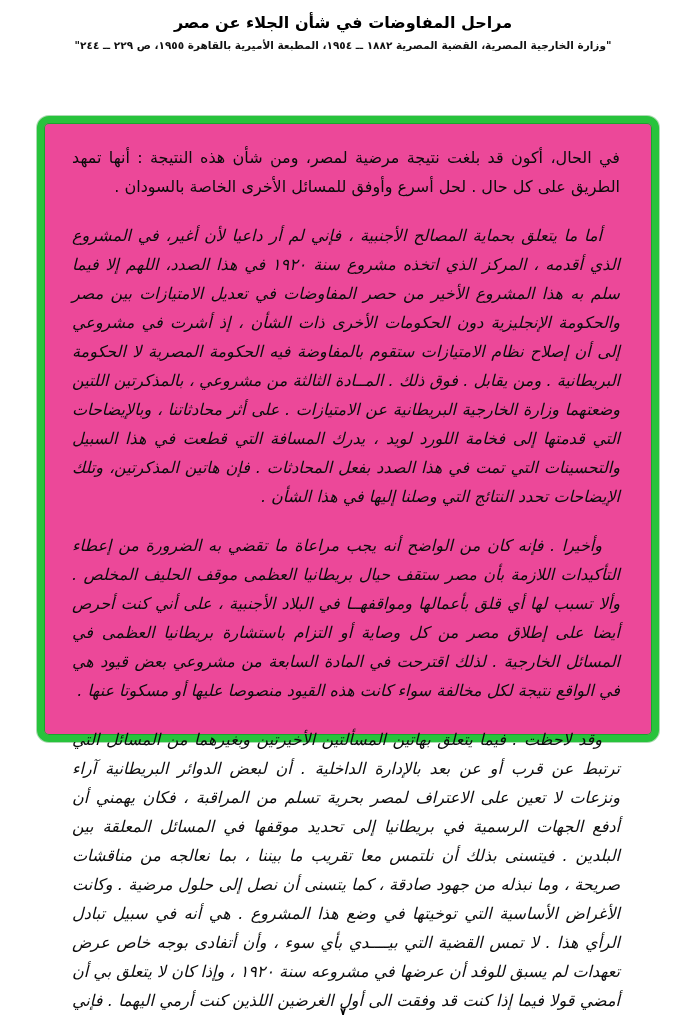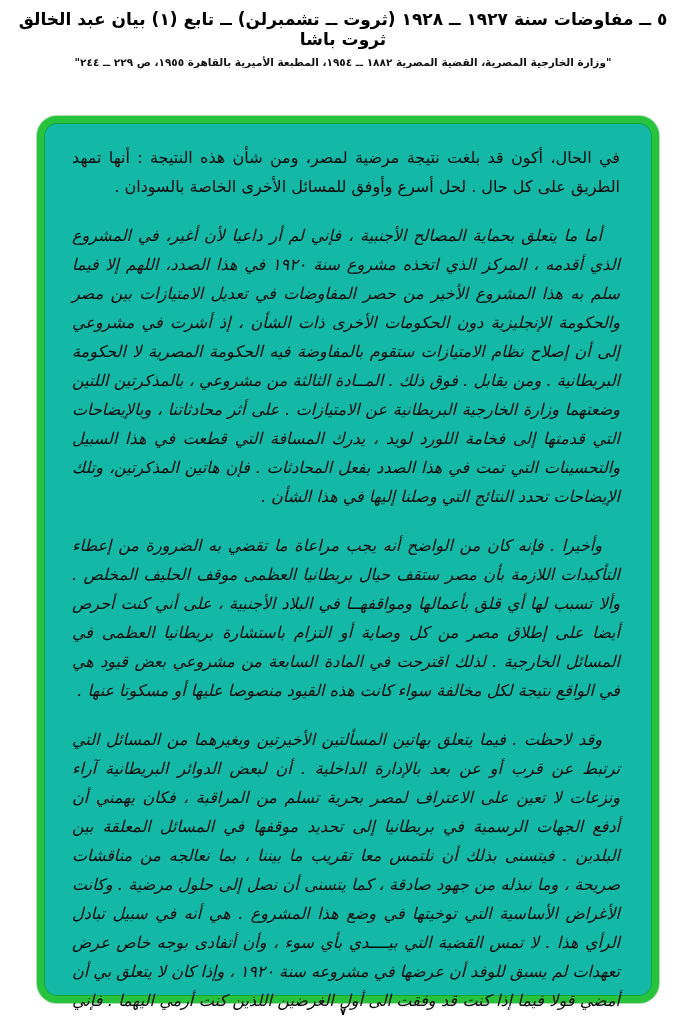--- a/index.html
+++ b/index.html
@@ -7,42 +7,42 @@
     width:686px;height:1019px;background:#ffffff;
     font-family:"DejaVu Sans", sans-serif;
     -webkit-font-smoothing:antialiased;
   }
   .page{position:relative;width:686px;height:1019px;background:#fff;overflow:hidden;direction:rtl;}
   .header{position:absolute;top:0;left:0;right:0;text-align:center;color:#000;}
   .title-main{margin-top:13px;font-size:16px;font-weight:bold;letter-spacing:0;}
   .title-sub{margin-top:9px;font-size:17px;font-weight:bold;}
   .citation{margin-top:7px;font-size:10.5px;font-weight:bold;color:#111;}
   .frame{
-    position:absolute;left:37px;top:116px;width:622px;height:887px;
-    box-sizing:border-box;border:7px solid #28c33c;border-radius:20px;
+    position:absolute;left:37px;top:116px;width:622px;height:626px;
+    box-sizing:border-box;border:7px solid #28c33c;border-radius:12px;
     box-shadow:0 0 0 1px #19a52e inset, 0 0 0 1px rgba(20,150,35,.35);
-    background:#14b8a6;padding:20px 32px 0 28px;direction:rtl;
+    background:#ec4899;padding:20px 32px 0 28px;direction:rtl;
   }
   .frame p{
     margin:0 0 20px 0;font-size:16px;line-height:29px;color:#0b0b0b;
     text-align:justify;text-justify:inter-word;font-weight:normal;
   }
   .frame p.indent{text-indent:18px;font-style:italic;}
   .pagemark{
     position:absolute;left:0;right:0;bottom:2px;text-align:center;
     font-size:10px;color:#000;font-weight:bold;line-height:10px;
   }
 </style>
 </head>
 <body>
 
 <div class="page">
 
   <div class="header">
-    <div class="title-sub">٥ ــ مفاوضات سنة ١٩٢٧ ــ ١٩٢٨ (ثروت ــ تشمبرلن) ــ تابع (١) بيان عبد الخالق ثروت باشا</div>
+    <div class="title-main">مراحل المفاوضات في شأن الجلاء عن مصر</div>
     <div class="citation">"وزارة الخارجية المصرية، القضية المصرية ١٨٨٢ ــ ١٩٥٤، المطبعة الأميرية بالقاهرة ١٩٥٥، ص ٢٢٩ ــ ٢٤٤"</div>
   </div>
 
   <div class="frame">
     <p>في الحال، أكون قد بلغت نتيجة مرضية لمصر، ومن شأن هذه النتيجة : أنها تمهد الطريق على كل حال . لحل أسرع وأوفق للمسائل الأخرى الخاصة بالسودان .</p>
     <p class="indent">أما ما يتعلق بحماية المصالح الأجنبية ، فإني لم أر داعيا لأن أغير، في المشروع الذي أقدمه ، المركز الذي اتخذه مشروع سنة ١٩٢٠ في هذا الصدد، اللهم إلا فيما سلم به هذا المشروع الأخير من حصر المفاوضات في تعديل الامتيازات بين مصر والحكومة الإنجليزية دون الحكومات الأخرى ذات الشأن ، إذ أشرت في مشروعي إلى أن إصلاح نظام الامتيازات ستقوم بالمفاوضة فيه الحكومة المصرية لا الحكومة البريطانية . ومن يقابل . فوق ذلك . المــادة الثالثة من مشروعي ، بالمذكرتين اللتين وضعتهما وزارة الخارجية البريطانية عن الامتيازات . على أثر محادثاتنا ، وبالإيضاحات التي قدمتها إلى فخامة اللورد لويد ،  يدرك المسافة التي قطعت في هذا السبيل والتحسينات التي تمت في هذا الصدد بفعل المحادثات .  فإن هاتين المذكرتين، وتلك الإيضاحات تحدد النتائج التي وصلنا إليها في هذا الشأن .</p>
     <p class="indent">وأخيرا . فإنه كان من الواضح أنه يجب مراعاة ما تقضي به الضرورة من إعطاء التأكيدات اللازمة بأن مصر ستقف حيال بريطانيا العظمى موقف الحليف المخلص . وألا تسبب لها أي قلق بأعمالها ومواقفهــا في البلاد الأجنبية ،  على أني كنت أحرص أيضا على إطلاق مصر من كل وصاية أو التزام باستشارة بريطانيا العظمى في المسائل الخارجية . لذلك اقترحت في المادة السابعة من مشروعي بعض قيود هي في الواقع نتيجة لكل مخالفة سواء كانت هذه القيود منصوصا عليها أو مسكوتا عنها .</p>
     <p class="indent">وقد لاحظت . فيما يتعلق بهاتين المسألتين الأخيرتين وبغيرهما من المسائل التي ترتبط عن قرب أو عن بعد بالإدارة الداخلية . أن لبعض الدوائر البريطانية آراء  ونزعات  لا تعين على الاعتراف لمصر بحرية تسلم من المراقبة ، فكان يهمني أن أدفع الجهات الرسمية في بريطانيا إلى تحديد موقفها في المسائل المعلقة بين البلدين . فيتسنى بذلك أن نلتمس معا تقريب ما بيننا ، بما نعالجه من مناقشات صريحة ، وما نبذله من جهود صادقة ، كما يتسنى أن نصل إلى حلول مرضية . وكانت الأغراض الأساسية التي توخيتها في وضع هذا المشروع . هي أنه في سبيل تبادل الرأي هذا . لا تمس القضية التي بيــــدي بأي سوء ، وأن أتفادى بوجه خاص عرض تعهدات لم يسبق للوفد أن عرضها في مشروعه سنة ١٩٢٠ ، وإذا كان لا يتعلق بي أن أمضي قولا فيما إذا كنت قد وفقت الى أول الغرضين اللذين كنت أرمي اليهما . فإني أستطيع على كل حال أن أؤكد أني حافظت كل المحافظة على الغرض الثــاني .</p>
   </div>
 

